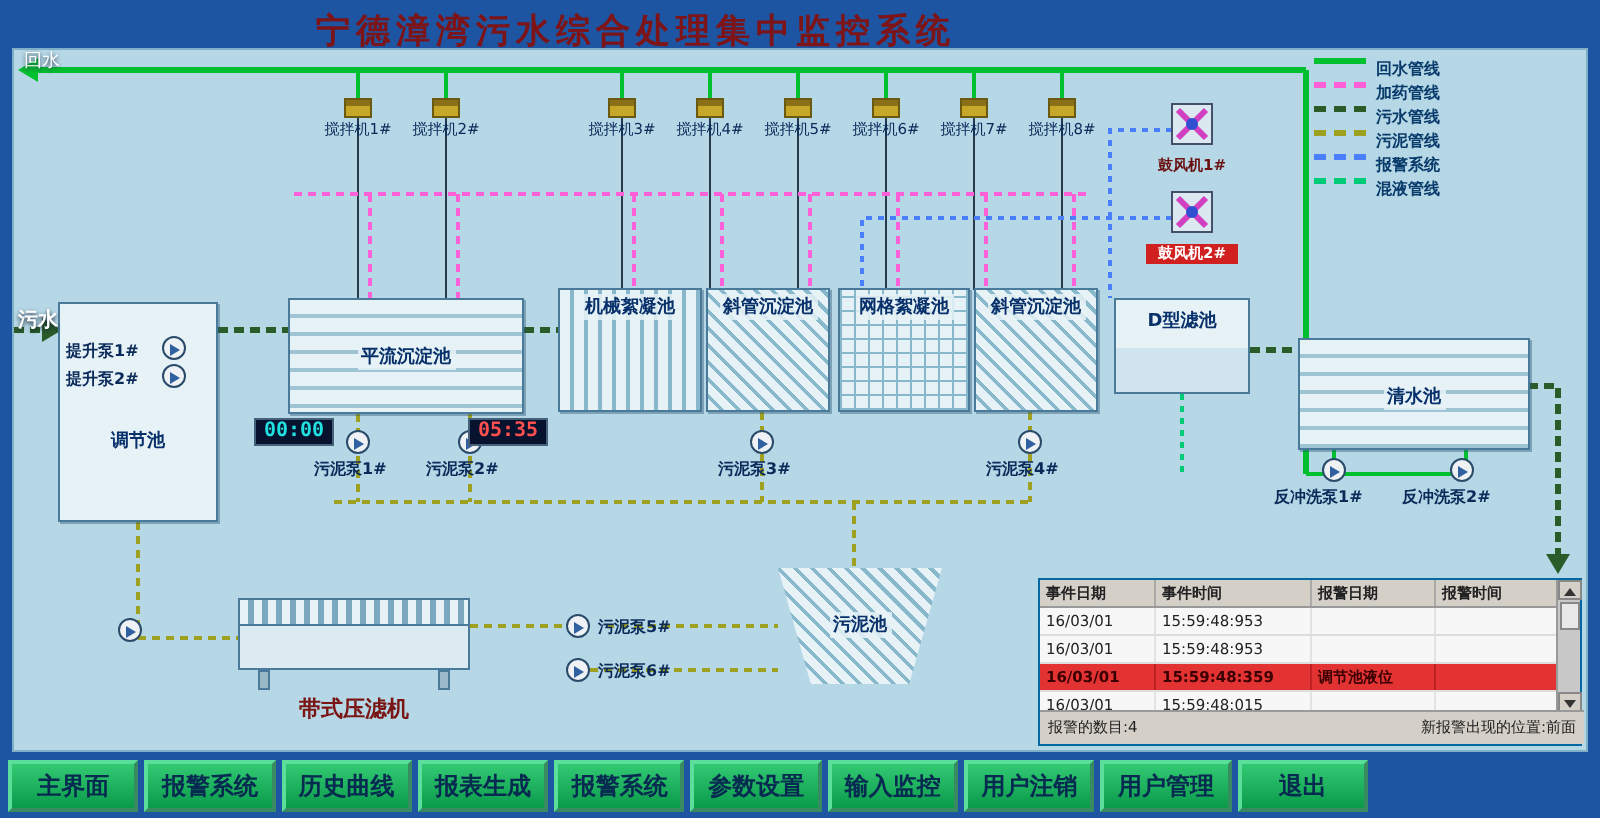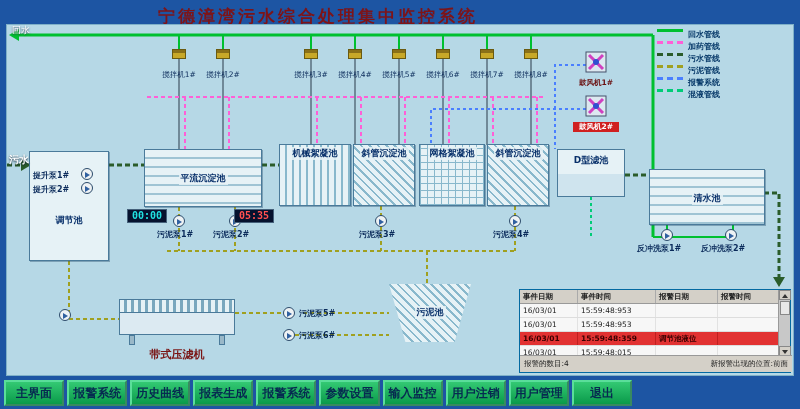--- a/index.html
+++ b/index.html
@@ -41,21 +41,21 @@
   
   .belt-press{position:absolute;left:112px;top:274px;width:116px;height:46px;z-index:2}
   .belt-rollers{height:14px;border:1px solid #4a7a9a;background:repeating-linear-gradient(90deg,#e6f2f6 0 4px,#7aa8be 4px 7px)}
   .belt-body{height:22px;border:1px solid #4a7a9a;border-top:none;background:#dceaf2}
   .belt-leg{position:absolute;bottom:0;width:6px;height:10px;background:#9ab8c8;border:1px solid #4a7a9a}
   .belt-press-label{position:absolute;left:112px;top:322px;width:116px;text-align:center;font-size:11px;font-weight:bold;color:#7a1515;z-index:3}
 
   
   .mixer{position:absolute;width:44px;text-align:center;z-index:3}
   .mixer-motor{width:14px;height:10px;margin:0 auto;background:#c8a828;border:1px solid #6a5a10;box-shadow:inset 0 3px 0 #8a7018}
-  .mixer-label{font-size:7.5px;color:#0a2a5a;white-space:nowrap;margin-top:11px}
+  .mixer-label{font-size:7.5px;color:#0a2a5a;white-space:nowrap;margin-top:1px}
   .pump{position:absolute;width:12px;height:12px;border-radius:50%;background:#eef2f4;border:1px solid #2a4a6a;z-index:3}
   .pump::after{content:"";position:absolute;left:3px;top:3px;width:0;height:0;border-left:5px solid #3060a0;border-top:3px solid transparent;border-bottom:3px solid transparent}
   .dev-label{position:absolute;font-size:8px;color:#0a2a5a;white-space:nowrap;z-index:3;font-weight:bold}
   .blower{position:absolute;width:46px;text-align:center;z-index:3}
   .blower-label{font-size:7.5px;color:#6a1010;font-weight:bold;white-space:nowrap;margin-top:1px}
   .blower-label.alarm{background:#d02020;color:#fff;padding:0 1px}
 
   .timer{position:absolute;width:40px;height:14px;background:#06122e;border:1px solid #44607a;color:#20e0e0;font-family:"DejaVu Sans Mono","Liberation Mono",monospace;font-size:10px;font-weight:bold;text-align:center;line-height:12px;z-index:3}
   .timer.warn{color:#ff5050}
 
@@ -73,21 +73,21 @@
   .alarm-row.alarm span{border-right-color:#c02020}
   .alarm-scrollbar{position:absolute;right:0;top:0;width:12px;height:66px;background:#c8c8c8;border-left:1px solid #999}
   .sb-btn{width:12px;height:10px;background:#d4d0c8;border:1px solid #888;position:relative}
   .sb-btn::after{content:"";position:absolute;left:2px;top:3px;border-left:3px solid transparent;border-right:3px solid transparent;border-bottom:4px solid #333}
   .sb-btn.down{position:absolute;bottom:0}
   .sb-btn.down::after{border-bottom:none;border-top:4px solid #333}
   .sb-thumb{width:10px;height:14px;margin:1px;background:#e8e8e8;border:1px solid #888}
   .alarm-footer{position:absolute;left:0;bottom:0;width:272px;height:17px;background:#d4d0c8;border-top:1px solid #999;display:flex;justify-content:space-between;align-items:center;padding:0 4px;font-size:7.5px;color:#202020}
 
   
-  .nav{position:absolute;left:4px;bottom:3px;width:628px;height:26px;display:flex;gap:3px;z-index:7}
+  .nav{position:absolute;left:4px;bottom:3px;width:680px;height:26px;display:flex;gap:3px;z-index:7}
   .nav button{flex:1;background:linear-gradient(#33c973,#0a9a4a);border:2px outset #5ade9a;color:#062a50;font-weight:bold;font-size:12px;font-family:"DejaVu Sans","Liberation Sans",sans-serif;cursor:pointer;white-space:nowrap;overflow:hidden;padding:0}
 </style>
 </head>
 <body>
 
 <div class="title-bar">
   <div class="title">宁德漳湾污水综合处理集中监控系统</div>
 </div>
 <div class="backwater-label">回水</div>
 

